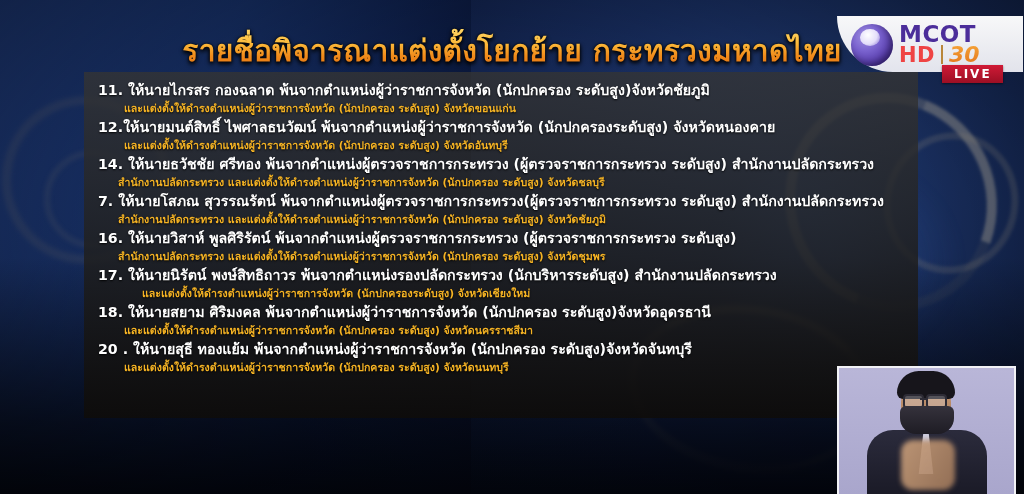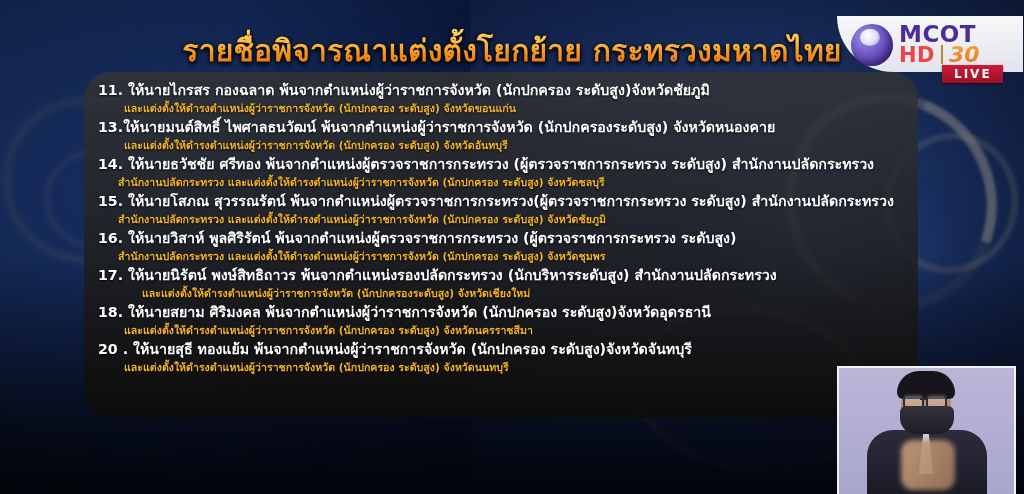--- a/index.html
+++ b/index.html
@@ -129,21 +129,20 @@
     margin-left:47px;
   }
 
   
   .panel{
     position:absolute;left:84px;top:72px;width:834px;height:346px;
     background:linear-gradient(to bottom, rgba(52,52,52,.80) 0%, rgba(36,36,36,.84) 40%, rgba(14,12,10,.90) 100%);
     z-index:4;
     padding:8px 11px 0 14px;
     box-sizing:border-box;
-    border-radius:26px;
   }
   .items{list-style:none;margin:0;padding:0;}
   .item{margin:0 0 1px 0;}
   .item-main{
     color:#ffffff;font-size:14.2px;font-weight:bold;line-height:20px;
     text-shadow:0 1px 2px rgba(0,0,0,.9);
     white-space:nowrap;
   }
   .item-sub{
     color:#f5b324;font-size:10.6px;font-weight:bold;line-height:16px;
@@ -227,32 +226,32 @@
 
   <div class="panel">
     <ul class="items">
 
       <li class="item">
         <div class="item-main">11. ให้นายไกรสร กองฉลาด พ้นจากตำแหน่งผู้ว่าราชการจังหวัด (นักปกครอง ระดับสูง)จังหวัดชัยภูมิ</div>
         <div class="item-sub">และแต่งตั้งให้ดำรงตำแหน่งผู้ว่าราชการจังหวัด (นักปกครอง ระดับสูง) จังหวัดขอนแก่น</div>
       </li>
 
       <li class="item">
-        <div class="item-main">13.ให้นายมนต์สิทธิ์ ไพศาลธนวัฒน์ พ้นจากตำแหน่งผู้ว่าราชการจังหวัด (นักปกครองระดับสูง) จังหวัดหนองคาย</div>
+        <div class="item-main">12.ให้นายมนต์สิทธิ์ ไพศาลธนวัฒน์ พ้นจากตำแหน่งผู้ว่าราชการจังหวัด (นักปกครองระดับสูง) จังหวัดหนองคาย</div>
         <div class="item-sub">และแต่งตั้งให้ดำรงตำแหน่งผู้ว่าราชการจังหวัด (นักปกครอง ระดับสูง) จังหวัดอันทบุรี</div>
       </li>
 
 
       <li class="item indent-narrow">
         <div class="item-main">14. ให้นายธวัชชัย ศรีทอง พ้นจากตำแหน่งผู้ตรวจราชการกระทรวง (ผู้ตรวจราชการกระทรวง ระดับสูง) สำนักงานปลัดกระทรวง</div>
         <div class="item-sub">สำนักงานปลัดกระทรวง และแต่งตั้งให้ดำรงตำแหน่งผู้ว่าราชการจังหวัด (นักปกครอง ระดับสูง) จังหวัดชลบุรี</div>
       </li>
 
       <li class="item indent-narrow">
-        <div class="item-main">15. ให้นายโสภณ สุวรรณรัตน์ พ้นจากตำแหน่งผู้ตรวจราชการกระทรวง(ผู้ตรวจราชการกระทรวง ระดับสูง) สำนักงานปลัดกระทรวง</div>
+        <div class="item-main">7. ให้นายโสภณ สุวรรณรัตน์ พ้นจากตำแหน่งผู้ตรวจราชการกระทรวง(ผู้ตรวจราชการกระทรวง ระดับสูง) สำนักงานปลัดกระทรวง</div>
         <div class="item-sub">สำนักงานปลัดกระทรวง และแต่งตั้งให้ดำรงตำแหน่งผู้ว่าราชการจังหวัด (นักปกครอง ระดับสูง) จังหวัดชัยภูมิ</div>
       </li>
 
       <li class="item indent-narrow">
         <div class="item-main">16. ให้นายวิสาห์ พูลศิริรัตน์ พ้นจากตำแหน่งผู้ตรวจราชการกระทรวง (ผู้ตรวจราชการกระทรวง ระดับสูง)</div>
         <div class="item-sub">สำนักงานปลัดกระทรวง และแต่งตั้งให้ดำรงตำแหน่งผู้ว่าราชการจังหวัด (นักปกครอง ระดับสูง) จังหวัดชุมพร</div>
       </li>
 
       <li class="item indent-wide">
         <div class="item-main">17. ให้นายนิรัตน์ พงษ์สิทธิถาวร พ้นจากตำแหน่งรองปลัดกระทรวง (นักบริหารระดับสูง) สำนักงานปลัดกระทรวง</div>

